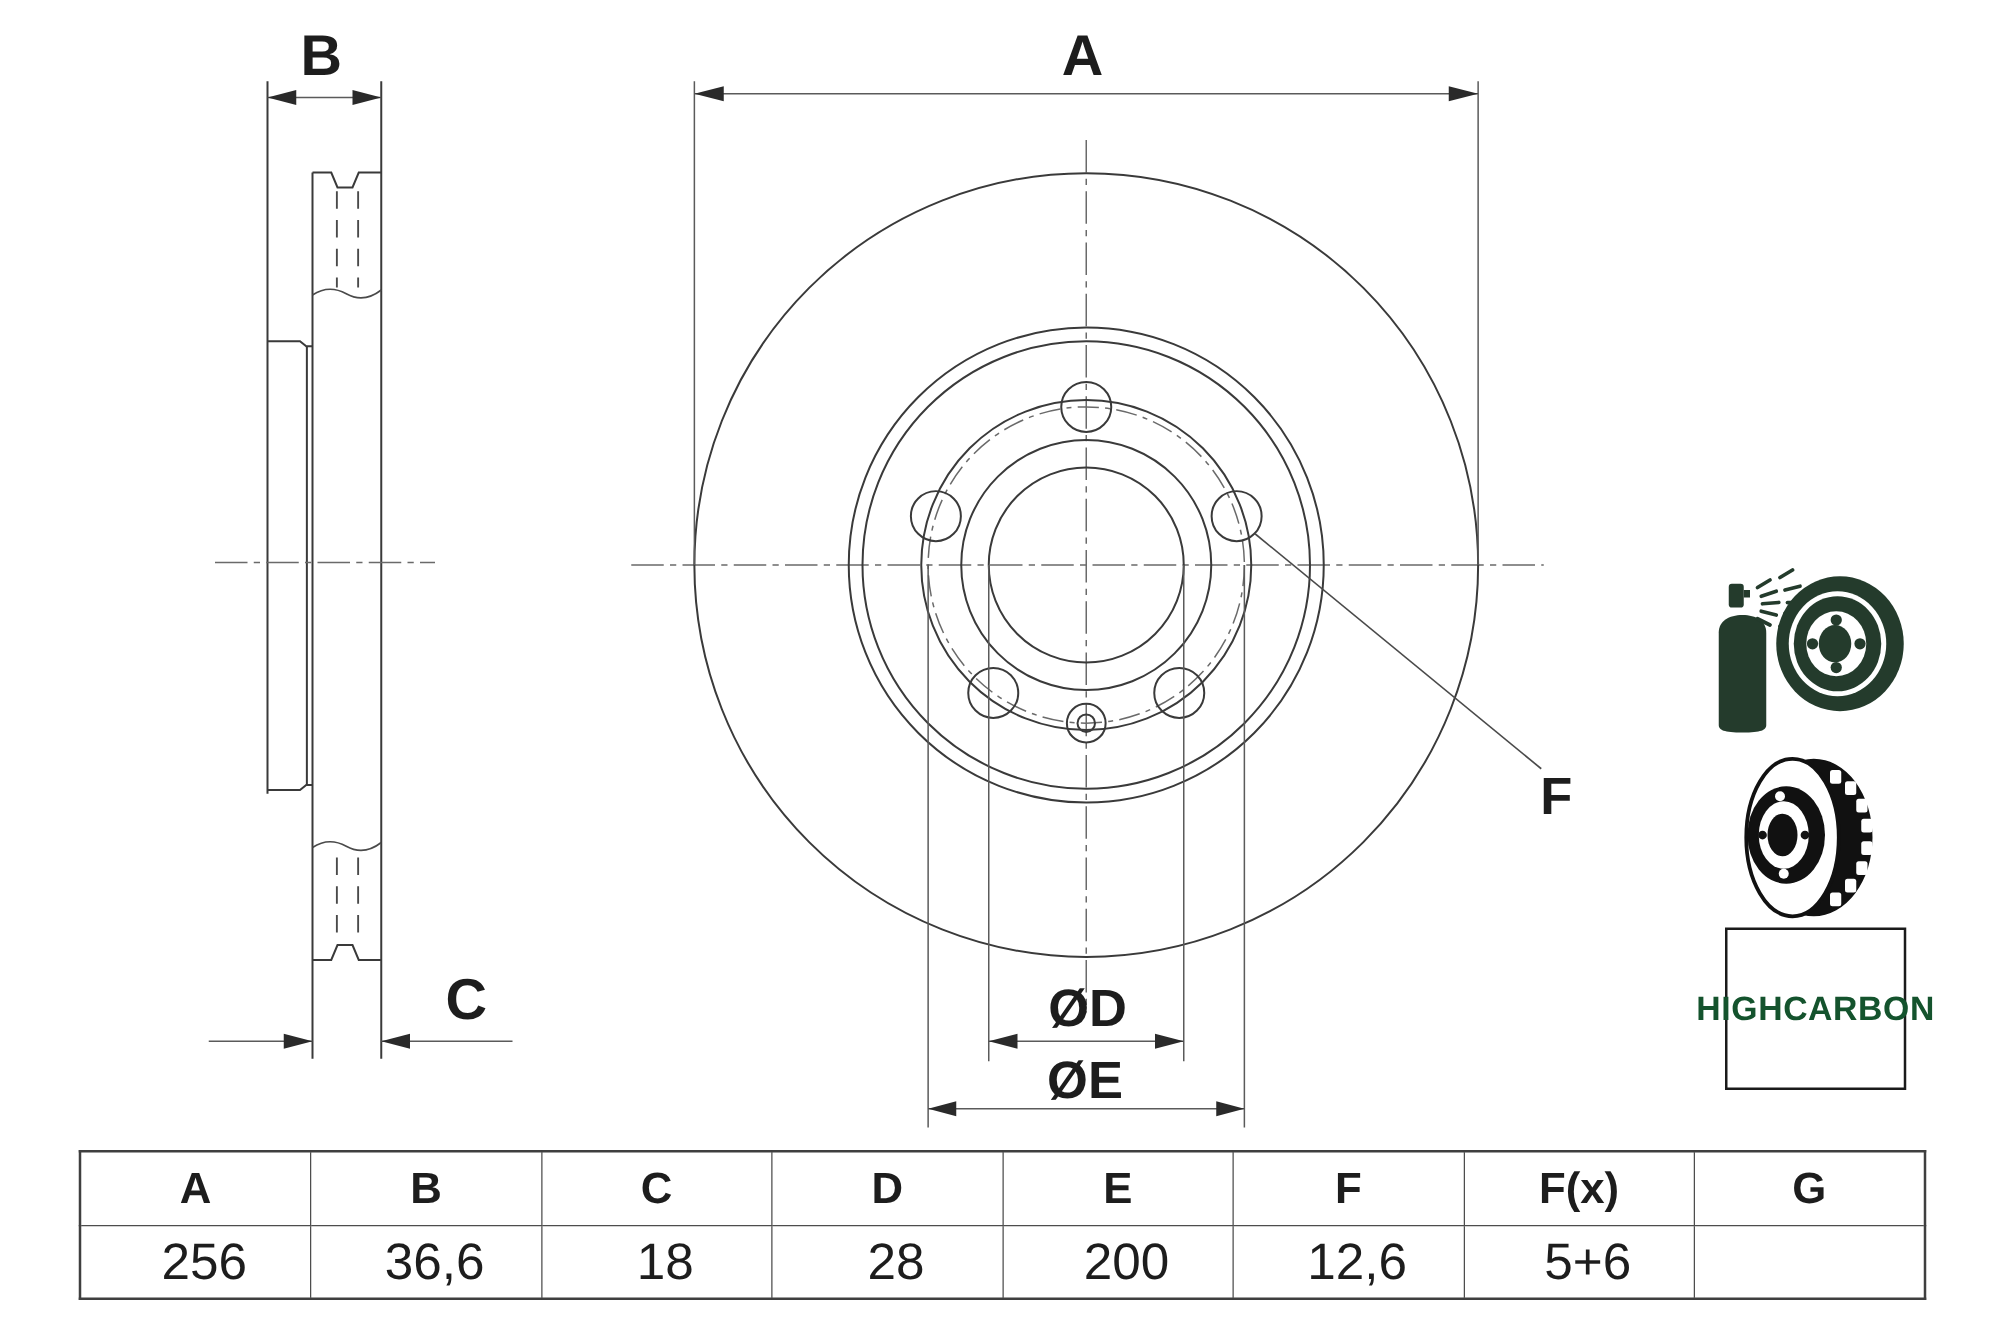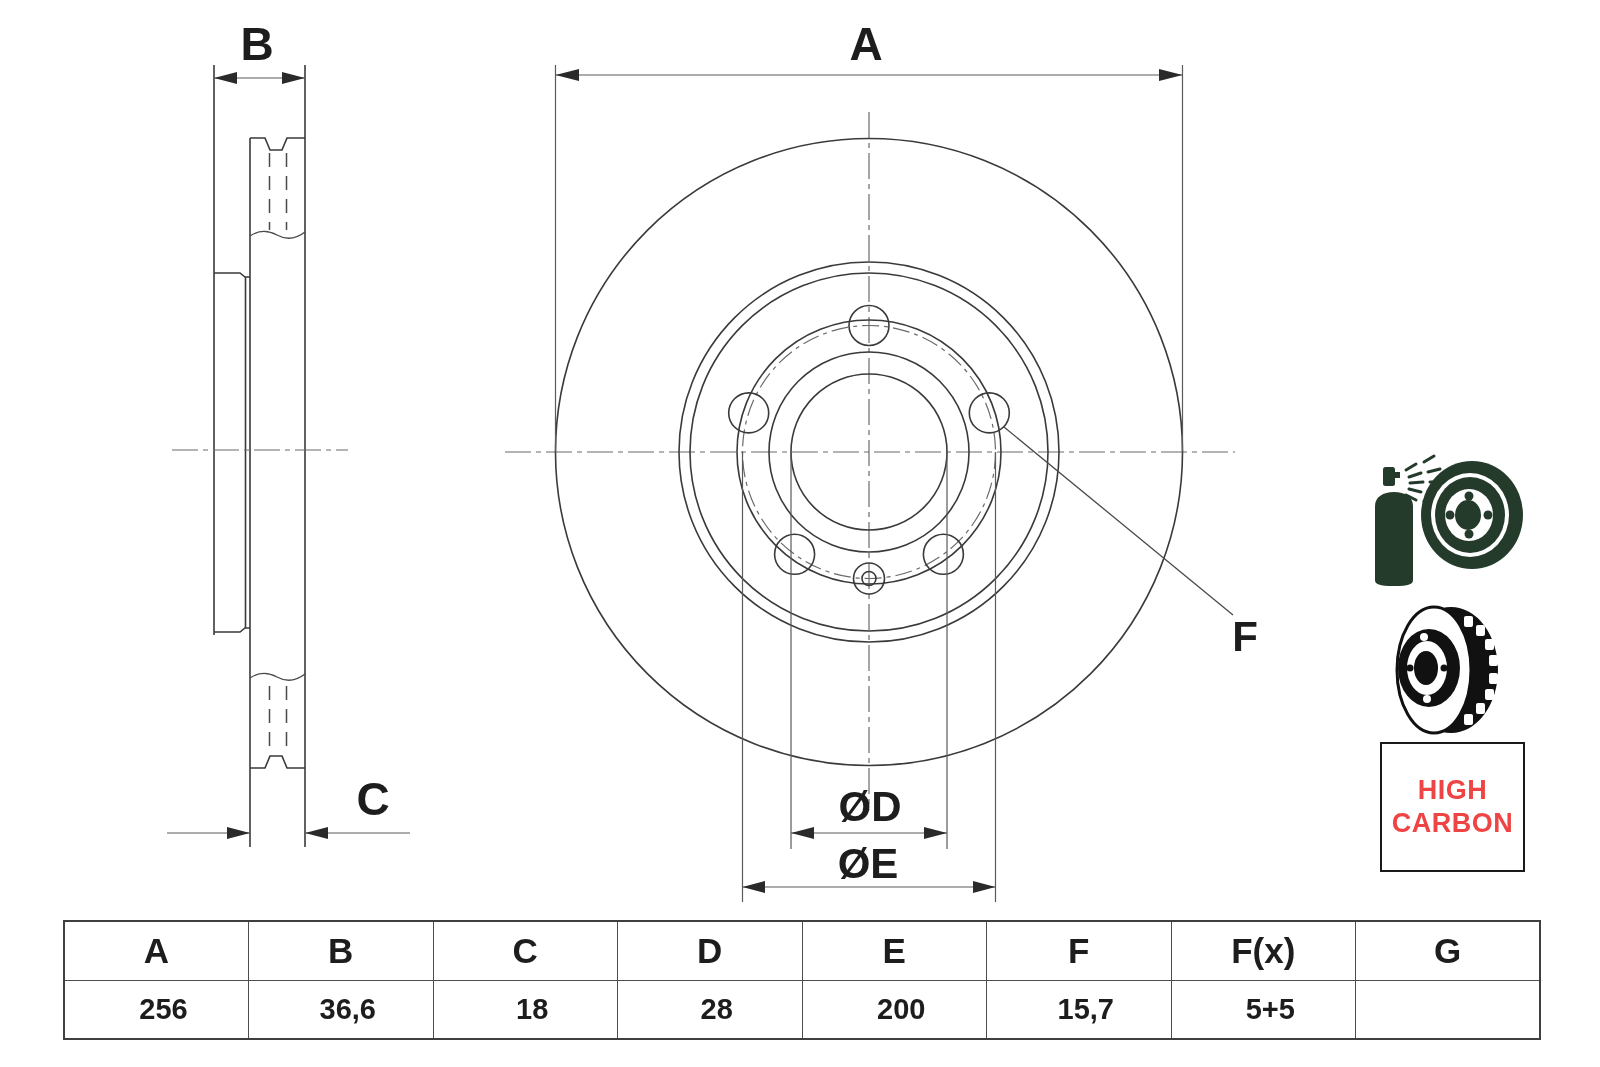--- a/index.html
+++ b/index.html
@@ -18,26 +18,26 @@
   .dimtxt{font-family:"Liberation Sans",sans-serif;font-weight:700;fill:#1d1d1d;}
   .sz46{font-size:46px;}
   .sz42{font-size:42px;}
 
   
   .spec{position:absolute;left:63px;top:920px;width:1478px;border-collapse:collapse;
         table-layout:fixed;border:2.4px solid #3f3f3f;background:#fff;}
   .spec th,.spec td{border:1.6px solid #4d4d4d;text-align:center;vertical-align:middle;
         color:#1d1d1d;padding:0;}
   .spec th{font-size:35px;font-weight:700;height:58px;}
-  .spec td{font-size:29px;font-weight:700;height:57px;padding-left:14px;}
+  .spec td{font-size:41px;font-weight:400;height:57px;padding-left:14px;}
 
   
   .hc-box{position:absolute;left:1380px;top:742px;width:145px;height:130px;border:2.5px solid #1a1a1a;
-          background:#fff;display:flex;flex-direction:column;align-items:center;justify-content:center;
-          font-weight:700;font-size:27px;line-height:1.22;color:#ef4444;letter-spacing:0.5px;box-sizing:border-box;}
+          background:#fff;display:flex;align-items:center;justify-content:center;
+          font-weight:700;font-size:27px;line-height:1.22;color:#14532d;letter-spacing:0.5px;box-sizing:border-box;}
 </style>
 </head>
 <body>
 
 <div class="canvas">
 
   <svg width="1600" height="1067" viewBox="0 0 1600 1067">
 
     <g>
 
@@ -211,20 +211,20 @@
         <th>G</th>
       </tr>
     </thead>
     <tbody>
       <tr>
         <td>256</td>
         <td>36,6</td>
         <td>18</td>
         <td>28</td>
         <td>200</td>
-        <td>15,7</td>
-        <td>5+5</td>
+        <td>12,6</td>
+        <td>5+6</td>
         <td></td>
       </tr>
     </tbody>
   </table>
 
 </div>
 
 </body></html>

